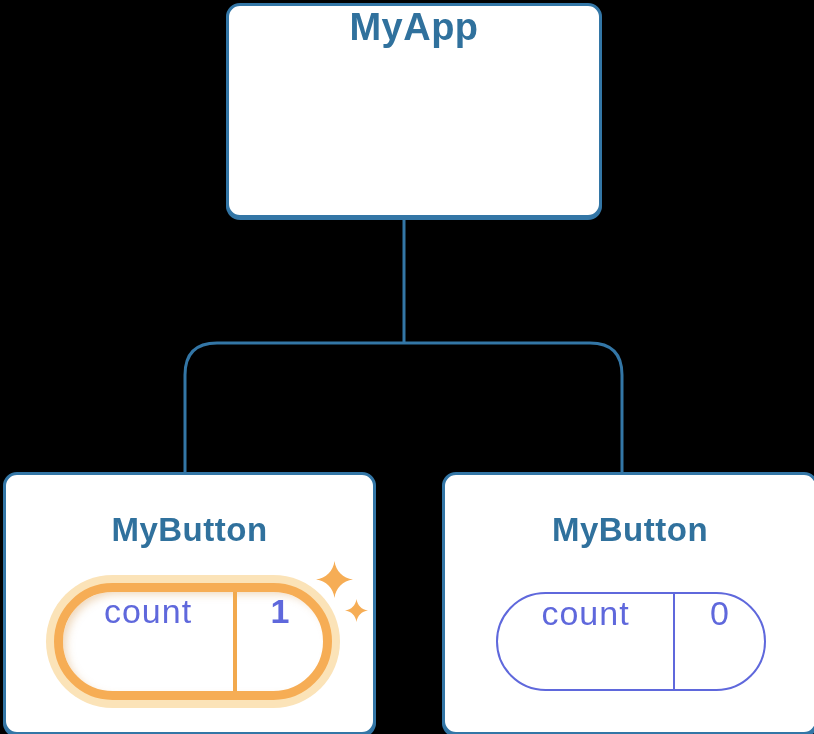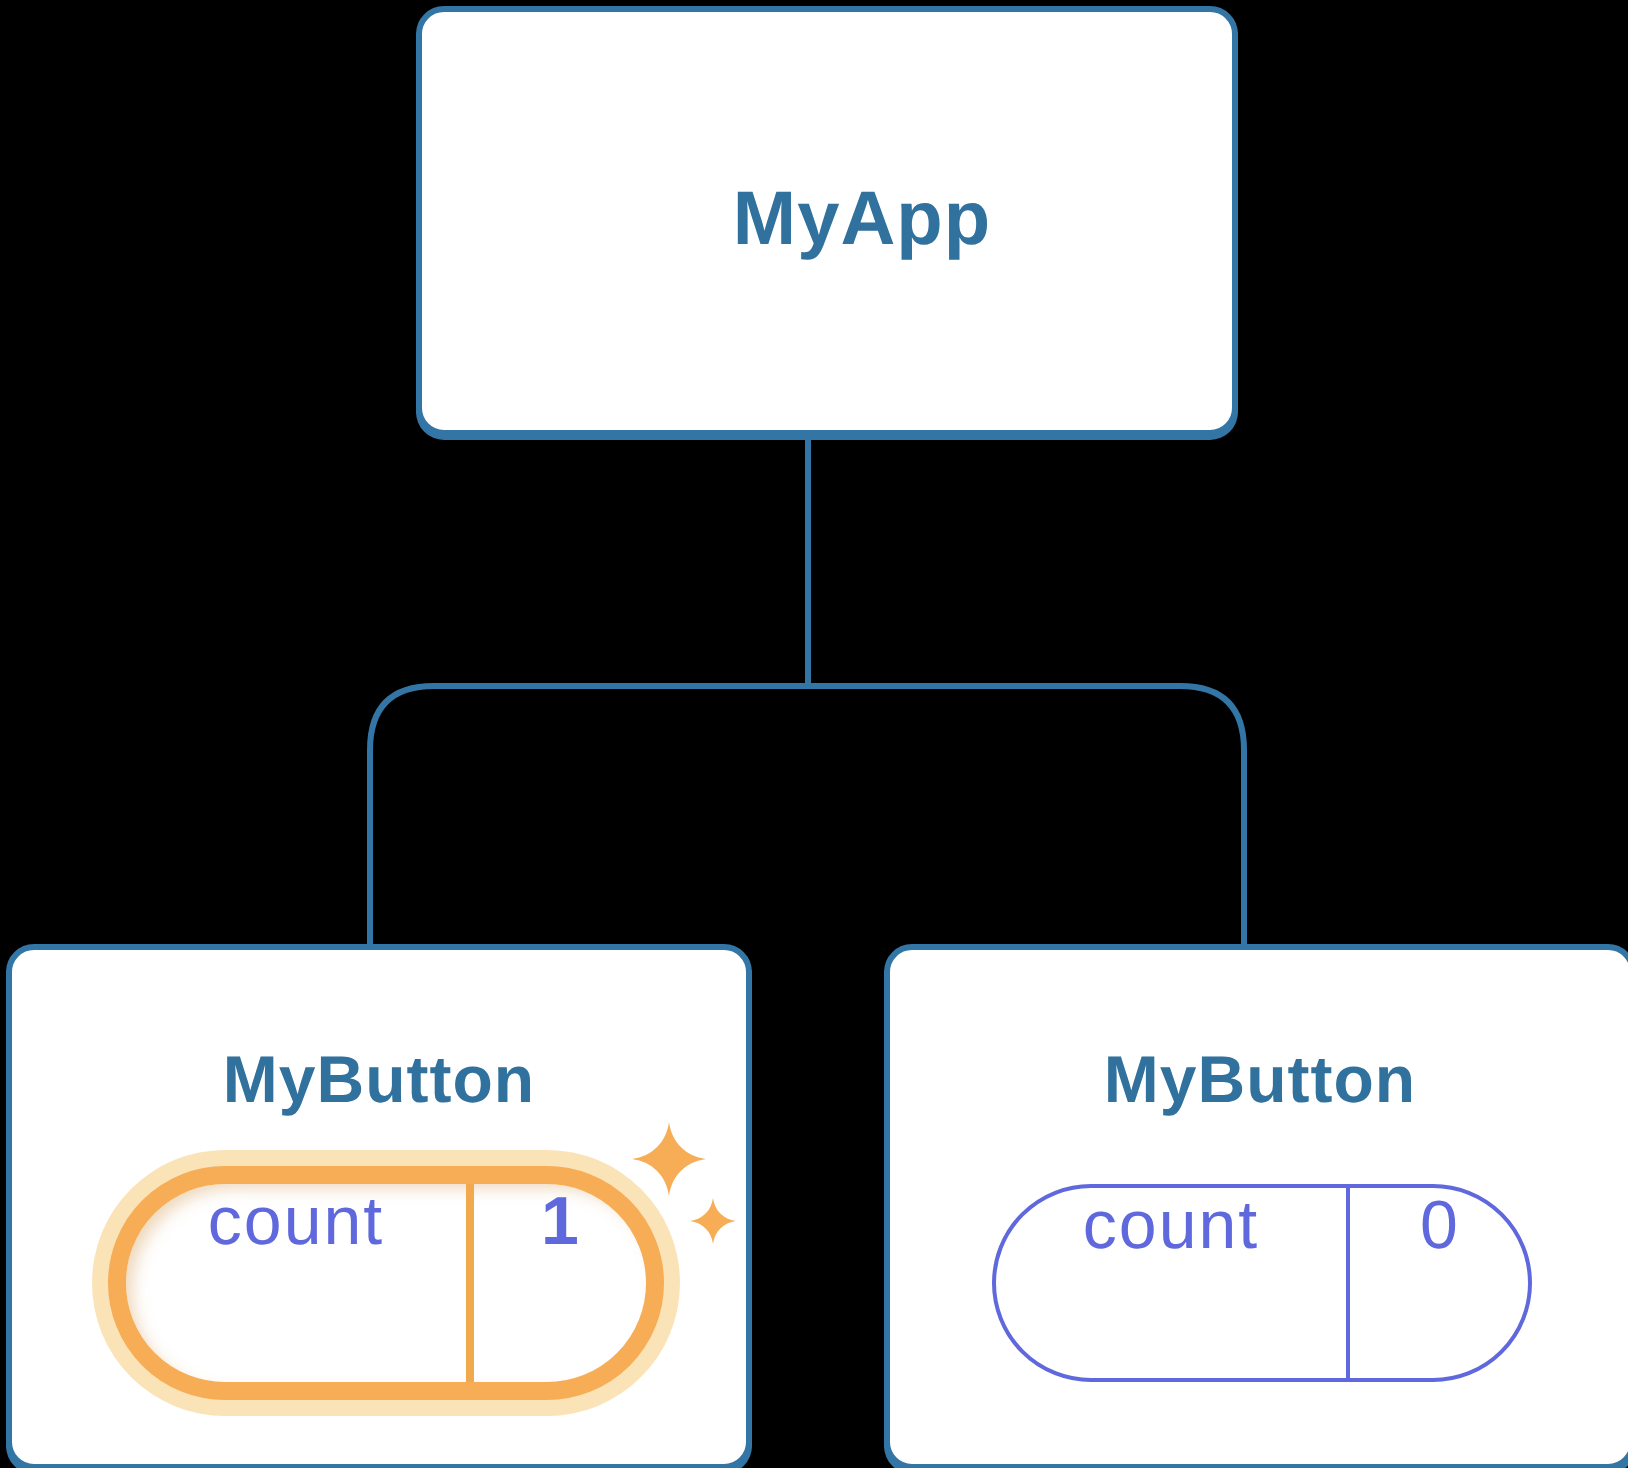--- a/index.html
+++ b/index.html
@@ -20,34 +20,33 @@
     position: absolute;
     background: var(--box-fill, #fff);
     border: 3px solid var(--box-border, #3376a6);
     border-radius: 14px;
     box-shadow: 0 2px 0 var(--box-border, #3376a6);
     display: flex;
     flex-direction: column;
     align-items: center;
   }
   .node.root {
-    left: 208px; top: 3px;
+    left: 226px; top: 3px;
     width: 370px; height: 209px;
-    justify-content: center;
-    padding-left: 35px;
+    justify-content: flex-start;
   }
   .node.child-left  { left: 3px;   top: 472px; width: 367px; height: 257px; }
   .node.child-right { left: 442px; top: 472px; width: 370px; height: 257px; }
   .node-label {
     color: var(--title-text, #30719d);
     font-weight: 700;
     letter-spacing: 0.5px;
   }
   .node.root .node-label { font-size: 38px; }
-  .child-title { margin-top: 46px; font-size: 33px; }
+  .child-title { margin-top: 36px; font-size: 33px; }
   .pill {
     position: absolute;
     background: #fff;
     display: flex;
     align-items: stretch;
     box-sizing: border-box;
   }
   .pill .cell {
     display: flex;
     justify-content: center;

